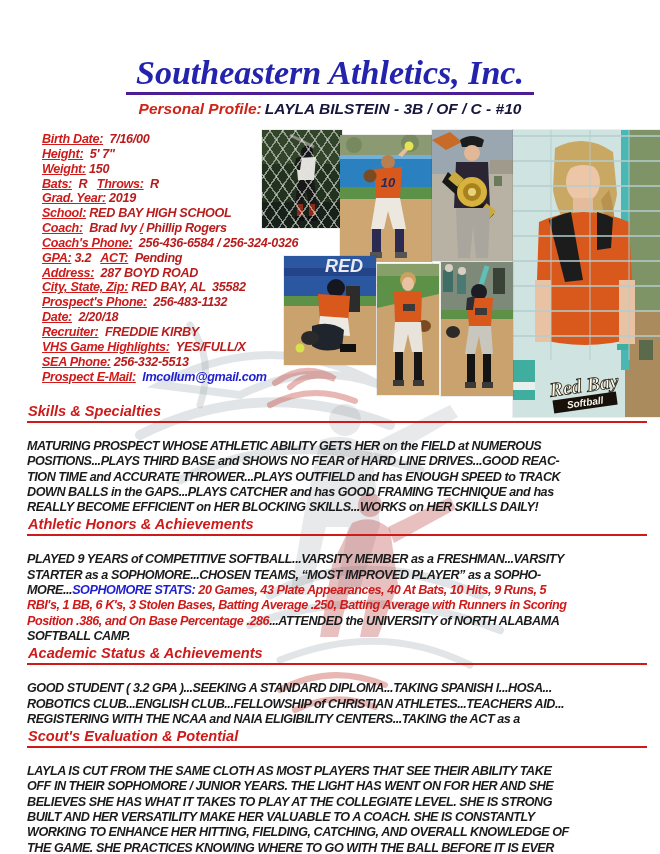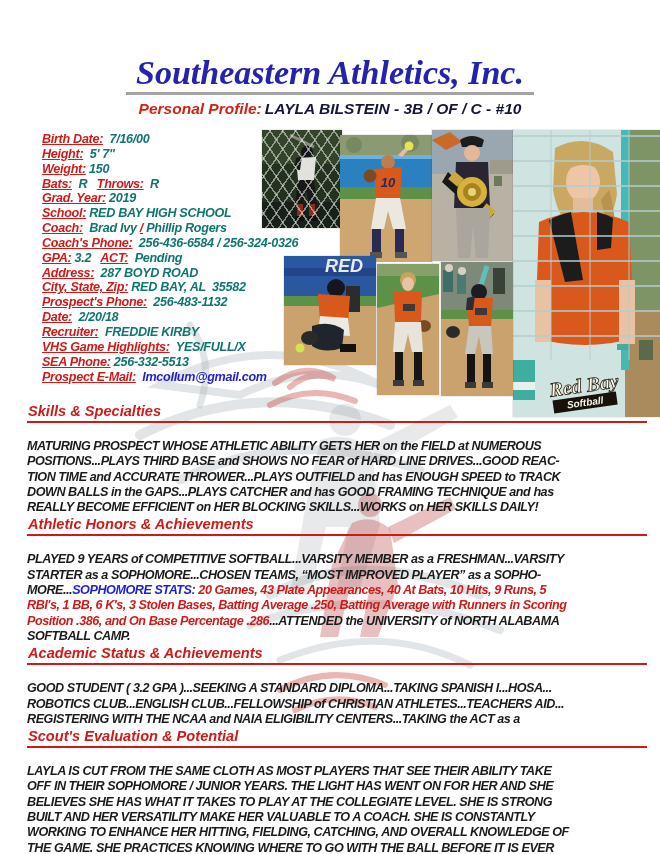--- a/index.html
+++ b/index.html
@@ -2,31 +2,31 @@
 <html><head>
 <meta charset="utf-8">
 <style>
   html,body{margin:0;padding:0;background:#fff;}
   .page{position:relative;width:660px;height:854px;background:#ffffff;overflow:hidden;
         font-family:"Liberation Sans",sans-serif;font-style:italic;font-weight:bold;}
 
   
   .title-wrap{position:absolute;top:55px;left:0;right:0;text-align:center;z-index:3;}
   .title{display:inline-block;margin:0;font-family:"Liberation Serif",serif;font-style:italic;font-weight:bold;
-         font-size:34px;line-height:36px;color:#2323ae;border-bottom:3px solid #a3a3a3;padding:0 10px 1px 10px;}
+         font-size:34px;line-height:36px;color:#2323ae;border-bottom:3px solid #4c1d95;padding:0 10px 1px 10px;}
   .subtitle{position:absolute;top:100px;left:0;right:0;text-align:center;font-size:15.5px;z-index:3;}
   .subtitle .lab{color:#d02418;margin-right:3px;}
   .subtitle .val{color:#16163a;}
 
   
   #personal-fields{position:absolute;left:42px;top:132px;z-index:2;font-size:12.6px;line-height:14.85px;
                    white-space:pre;letter-spacing:-0.3px;}
   .p-line{height:14.85px;}
   .c-label{color:#cf1a1a;text-decoration:underline;}
-  .c-value{color:#0f766e;text-align:right;}
+  .c-value{color:#b91c1c;text-align:right;}
   .c-link{color:#1f1fd0;}
 
   
   #sections{position:absolute;left:27px;top:402px;width:620px;z-index:2;}
   .sec-h{font-size:14.6px;line-height:16px;color:#cf1a1a;border-bottom:2px solid #cf1a1a;
          padding:1px 0 2px 1px;margin-bottom:15px;}
   .sec-b{padding-top:1px;}
   .s-line{font-size:12.6px;line-height:15.3px;white-space:pre;letter-spacing:-0.45px;}
   .c-black{color:#1b1b1b;}
   .c-red{color:#cf1a1a;}

